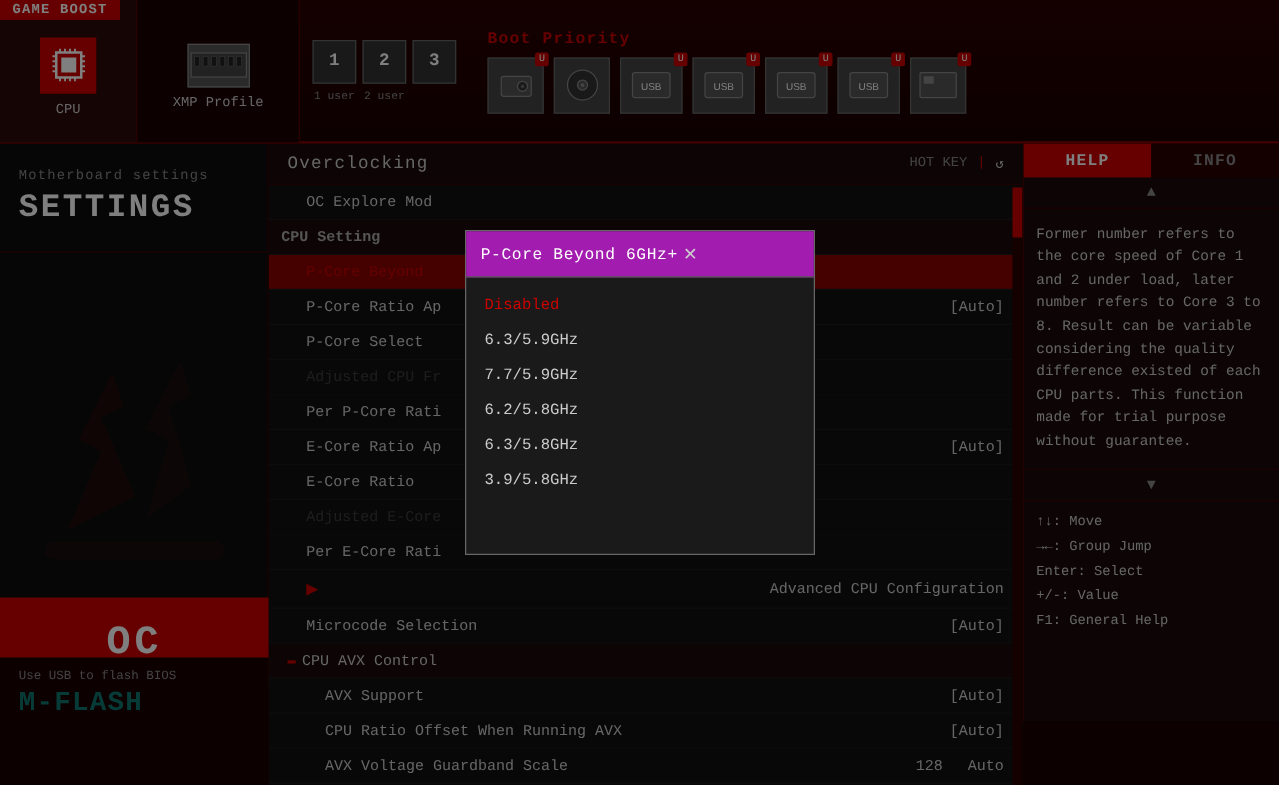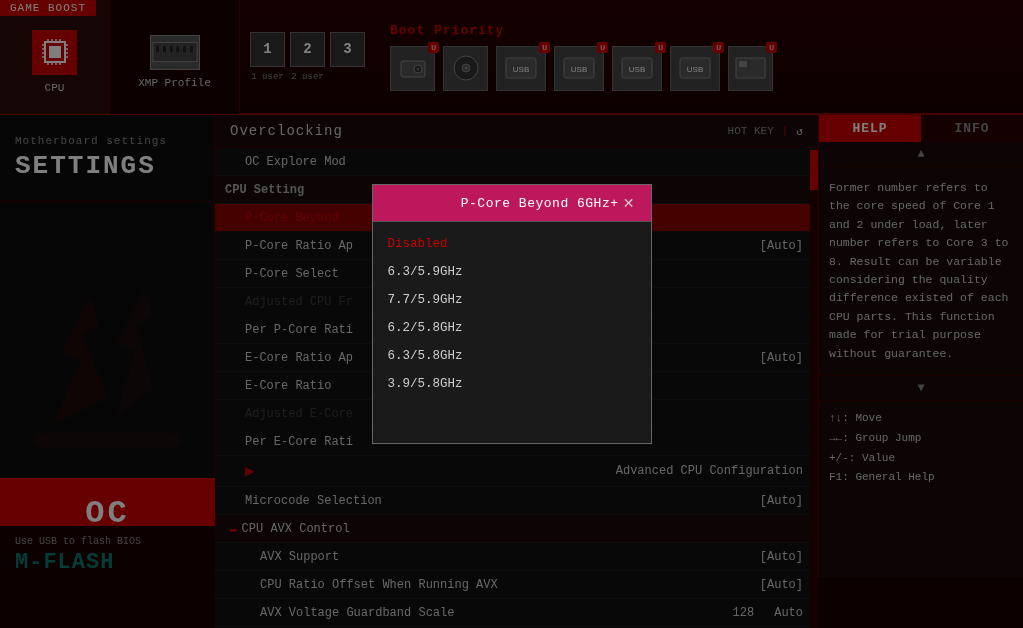--- a/index.html
+++ b/index.html
@@ -22,21 +22,21 @@
       position: relative;
     }
 
     .game-boost-label {
       position: absolute;
       top: 0;
       left: 0;
       background: #cc0000;
       color: #fff;
       font-size: 11px;
-      font-weight: normal;
+      font-weight: bold;
       padding: 2px 10px;
       letter-spacing: 1px;
     }
 
     .tab-cpu {
       display: flex;
       flex-direction: column;
       align-items: center;
       justify-content: center;
       width: 110px;
@@ -416,24 +416,24 @@
     }
 
     .modal {
       background: #1a1a1a;
       border: 1px solid #666;
       width: 280px;
       min-height: 260px;
     }
 
     .modal-header {
-      background: #be185d;
+      background: #a21caf;
       padding: 8px 12px;
       display: flex;
-      justify-content: flex-end;
+      justify-content: flex-start;
       align-items: center;
       border-bottom: 1px solid #555;
     }
 
     .modal-title {
       color: white;
       font-size: 13px;
       letter-spacing: 0.5px;
     }
 
@@ -639,20 +639,21 @@
   </div>
   <div class="help-content">
     <span>Former number refers to the core speed of Core 1 and 2 under load, later number refers to Core 3 to 8. Result can be variable considering the quality difference existed of each CPU parts. This function made for trial purpose without guarantee.</span>
   </div>
   <div style="display:flex;justify-content:center;padding:5px 0;border-top:1px solid #3a0000;border-bottom:1px solid #3a0000;">
     <span style="color:#888;font-size:12px;">▼</span>
   </div>
   <div class="help-keys">
     <div>↑↓: Move</div>
     <div>→←: Group Jump</div>
+    <div>Enter: Select</div>
     <div>+/-: Value</div>
     <div>F1: General Help</div>
   </div>
 </div>
 
 <div class="main-content">
   <div class="overclocking-header">
     <div class="overclocking-title">Overclocking</div>
     <div class="hot-key-area">
       <span>HOT KEY</span>

